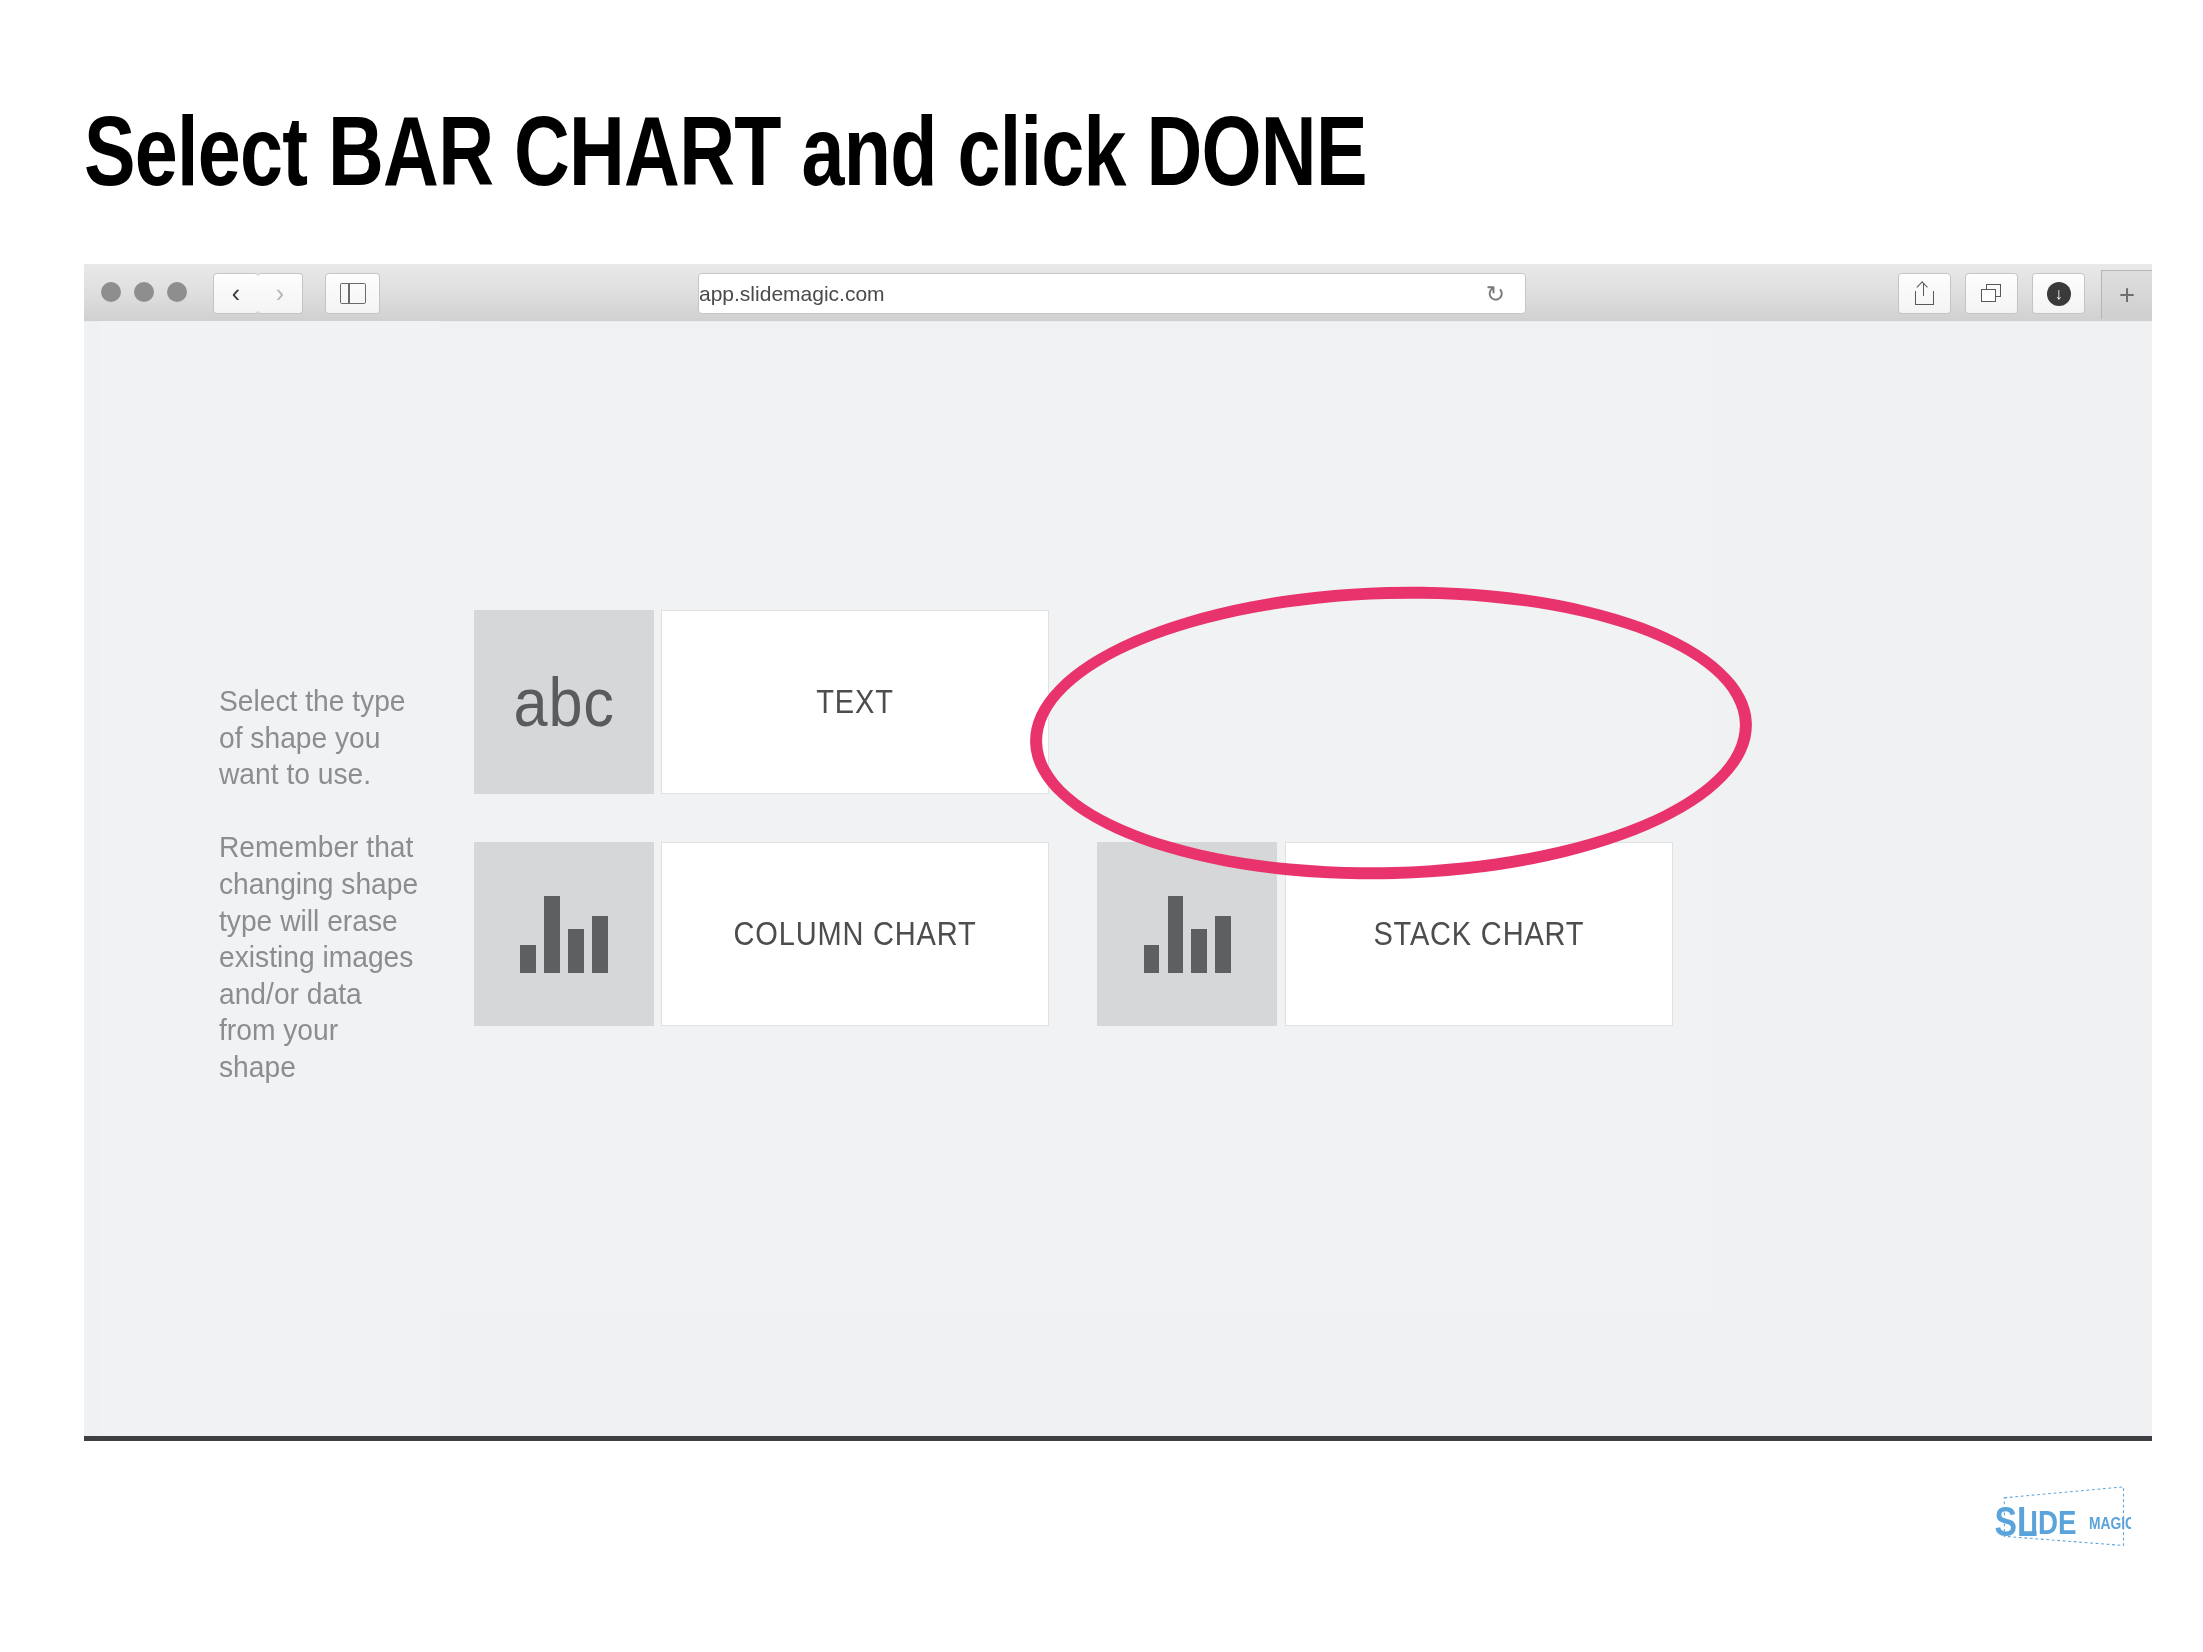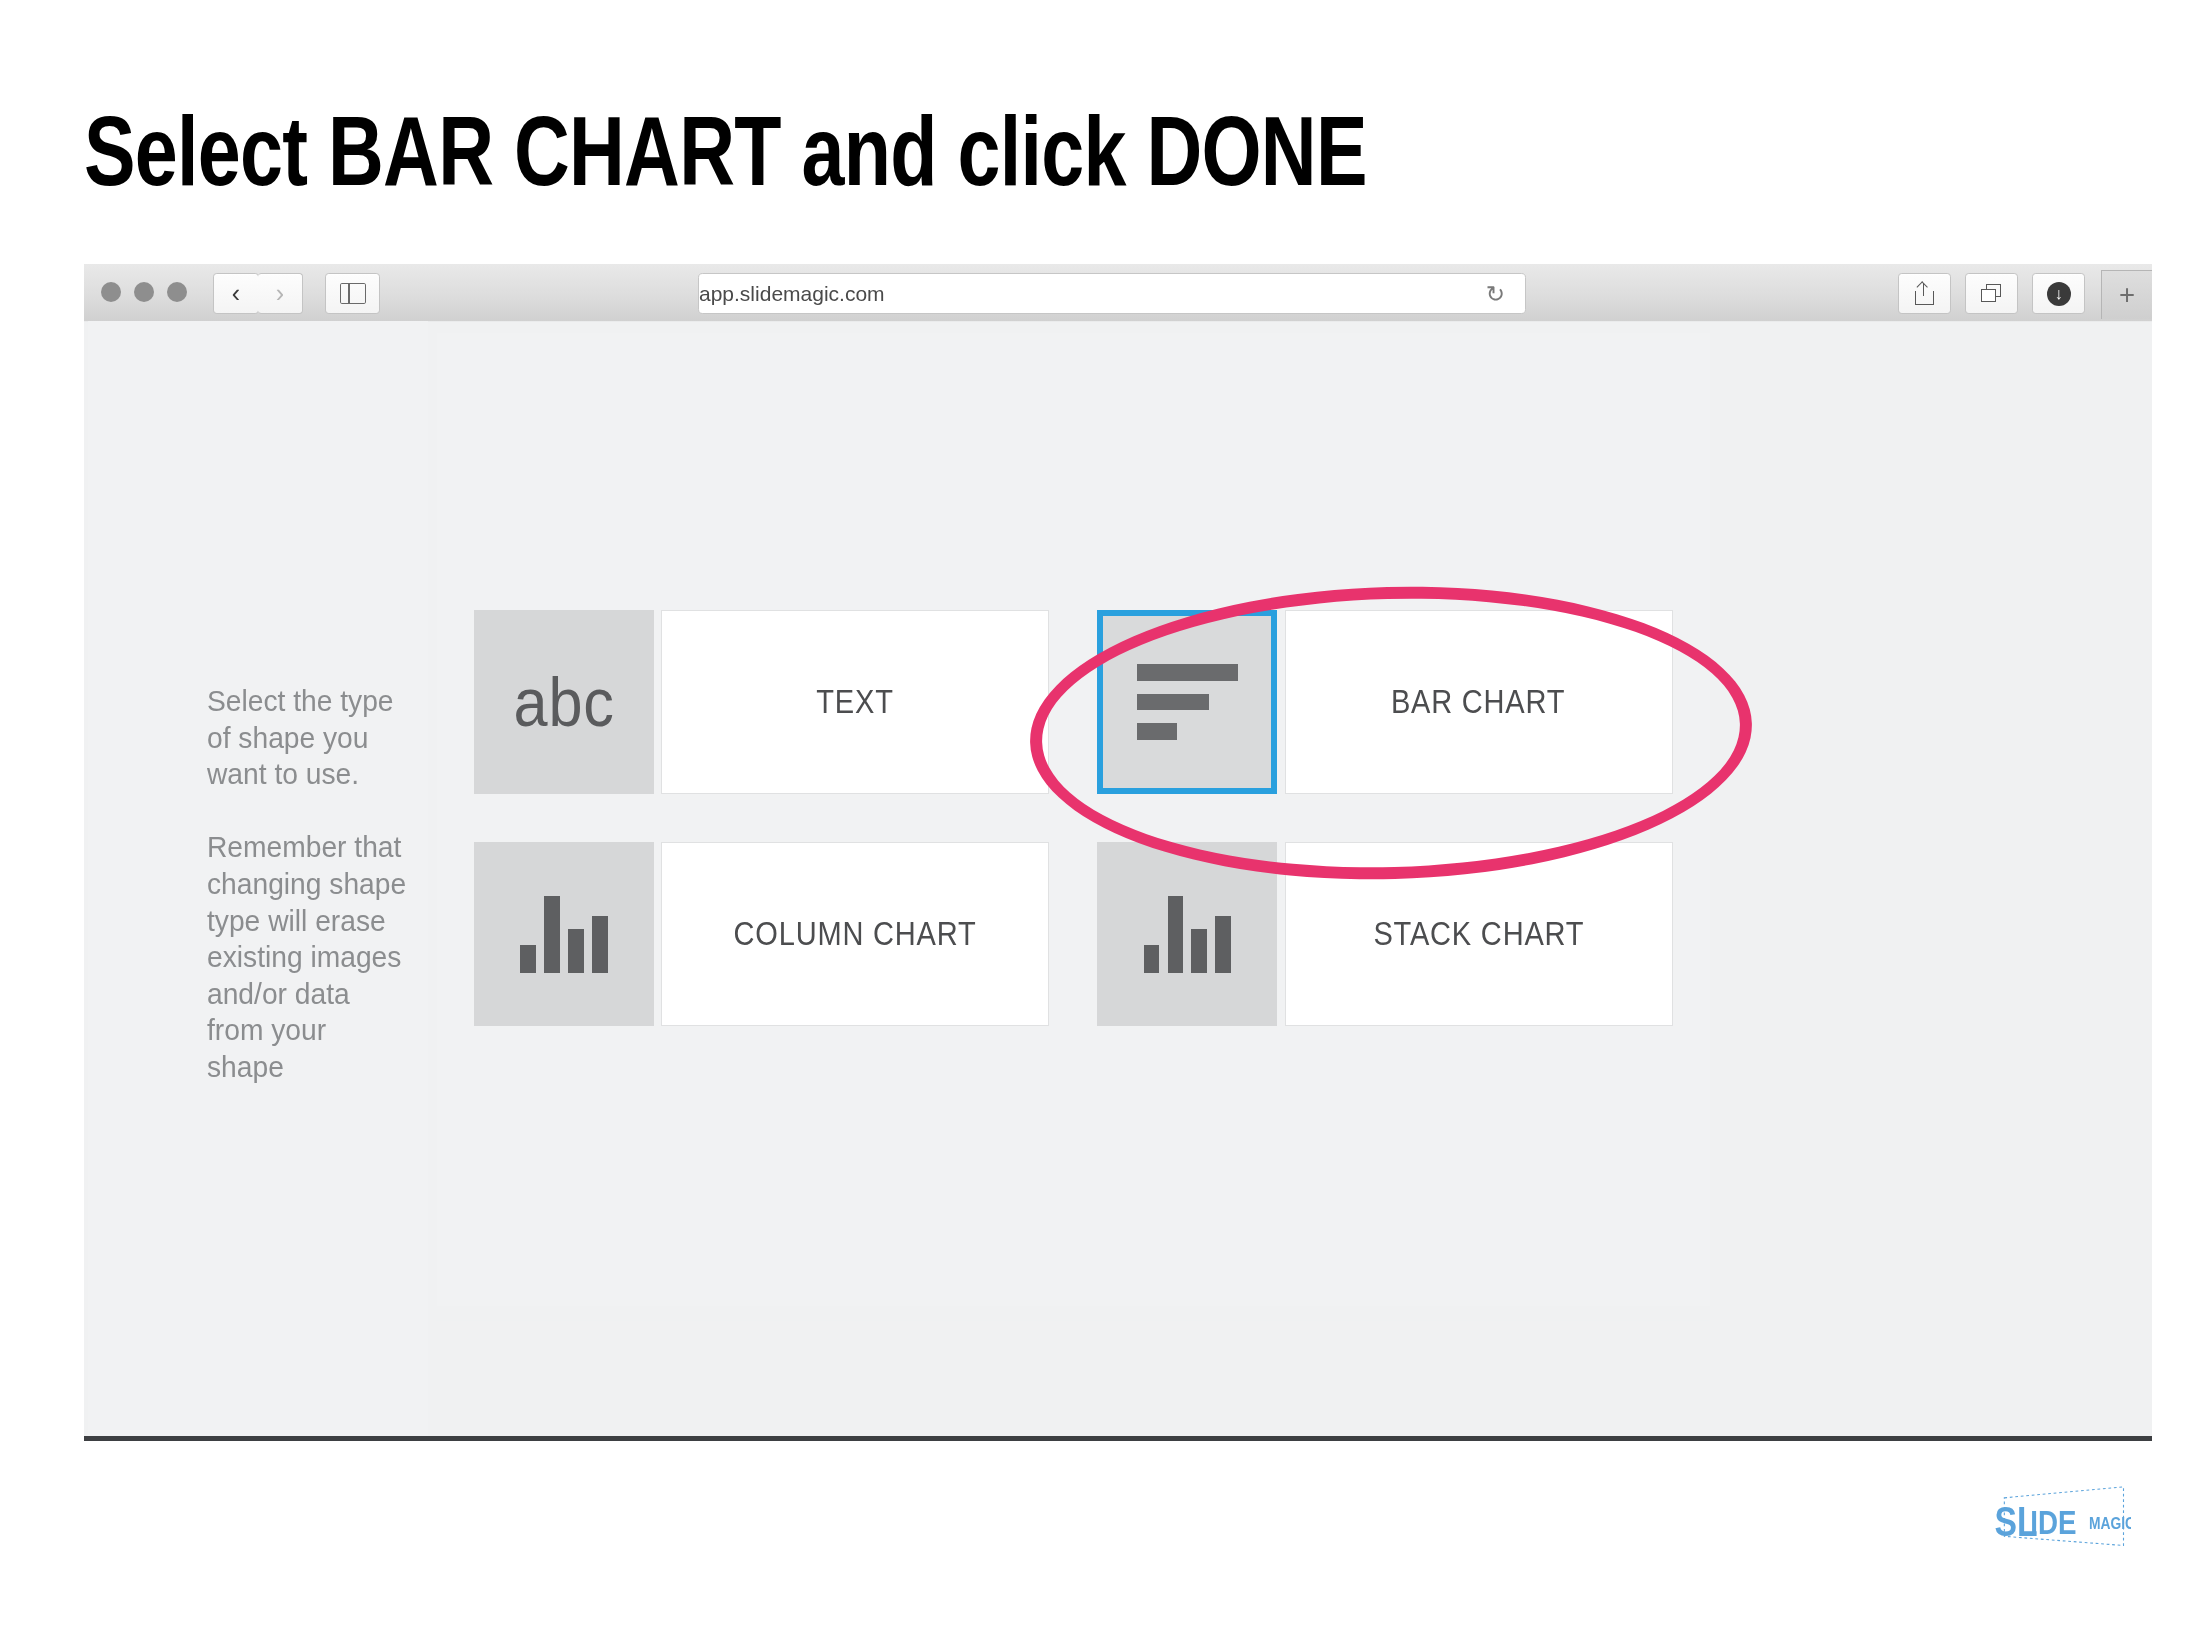--- a/index.html
+++ b/index.html
@@ -139,21 +139,21 @@
     width:1273px;height:0.9px;background:#eceef0;
   }
 
   
   #shape-modal{
     position:absolute;left:0;top:57px;
     width:2068px;height:1120px;
     background:rgba(240,241,242,0.90);
   }
   #modal-sidebar{
-    position:absolute;left:4px;top:0;
+    position:absolute;left:16px;top:0;
     width:340px;height:1120px;
     background:#f1f2f3;
   }
   #sidebar-help{
     position:absolute;left:119px;top:362px;
     width:239px;
     font-size:30px;
     line-height:1.22;
     color:#8b8d8f;
     font-family:"Liberation Sans", sans-serif;
@@ -325,32 +325,20 @@
 
         <div class="shape-pair">
           <div class="shape-icon-box">
             <span class="abc-glyph">abc</span>
           </div>
           <div class="shape-label-box">
             <span class="shape-label">TEXT</span>
           </div>
         </div>
 
-        <div class="shape-pair">
-          <div class="shape-icon-box selected">
-            <span class="barchart-glyph">
-              <div></div>
-                <div></div>
-                <div></div>
-            </span>
-          </div>
-          <div class="shape-label-box">
-            <span class="shape-label">BAR CHART</span>
-          </div>
-        </div>
       </div>
 
       <div class="shape-row">
 
         <div class="shape-pair">
           <div class="shape-icon-box">
             <span class="colchart-glyph">
               <div style="height:27.5px"></div>
                 <div style="height:77px"></div>
                 <div style="height:44px"></div>

